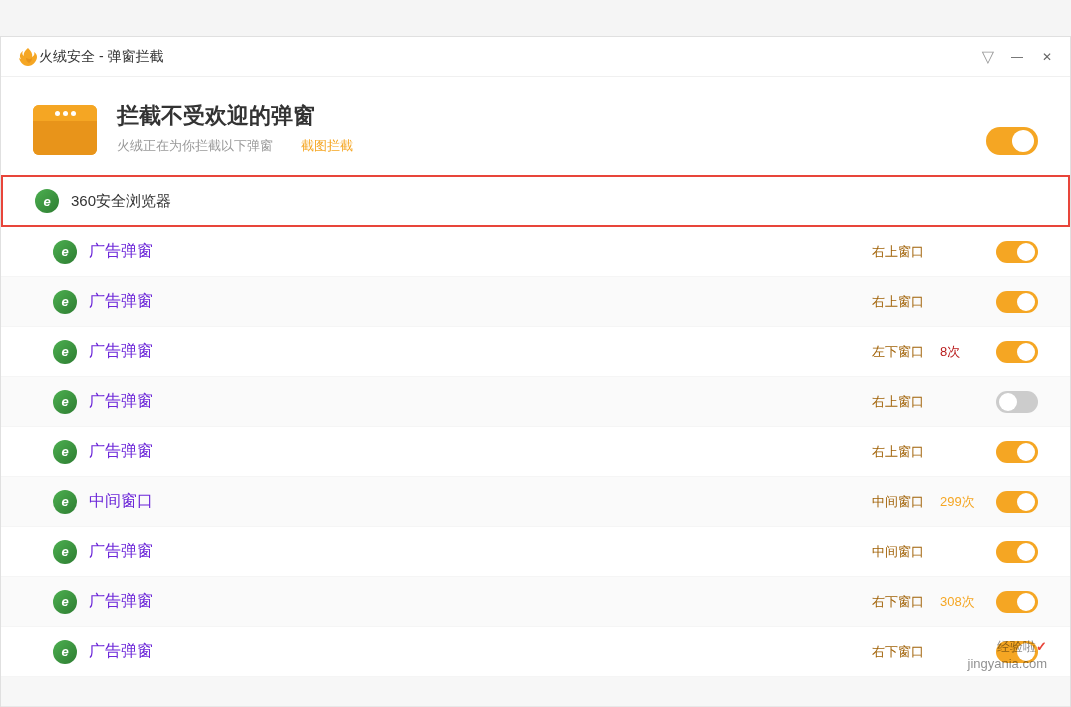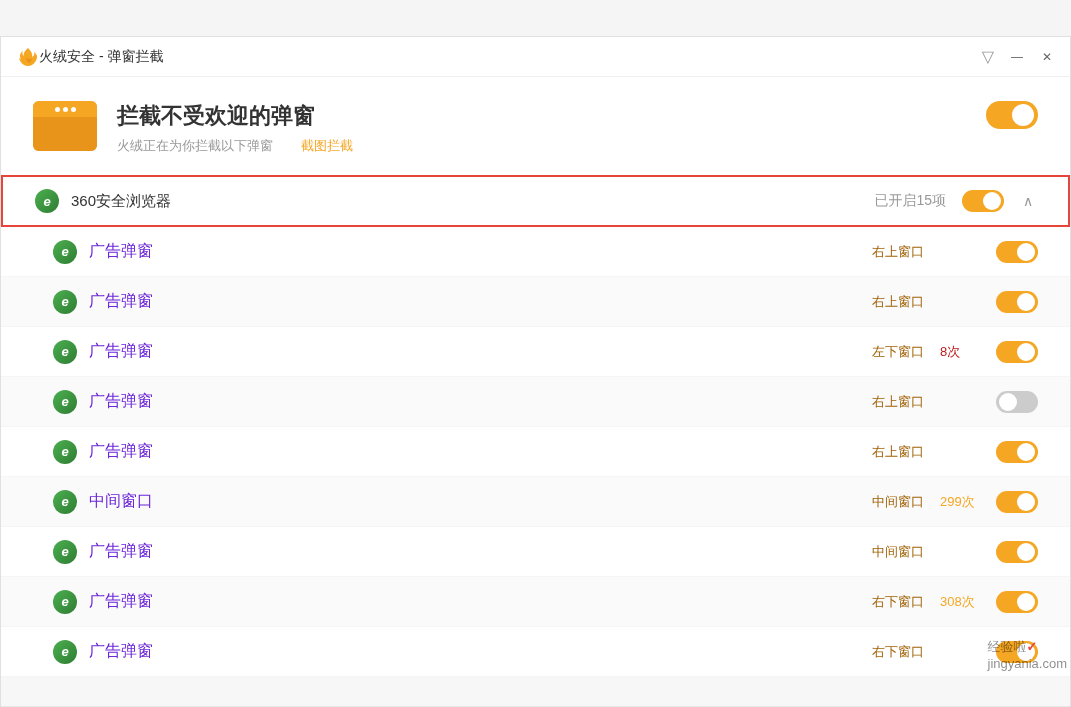--- a/index.html
+++ b/index.html
@@ -55,21 +55,21 @@
     .filter-icon {
       font-size: 16px;
       color: #999;
     }
 
     
     .header-section {
       padding: 24px 32px 20px 32px;
       background: #ffffff;
       display: flex;
-      align-items: flex-start;
+      align-items: flex-end;
       flex-shrink: 0;
     }
     .header-icon {
       width: 64px;
       height: 50px;
       background: #f5a623;
       border-radius: 6px;
       margin-right: 20px;
       flex-shrink: 0;
       position: relative;
@@ -284,23 +284,24 @@
     .footer-link {
       font-size: 12px;
       color: #999;
       cursor: pointer;
     }
 
     
     .watermark {
       position: absolute;
       bottom: 36px;
-      right: 4px;
+      right: 24px;
       font-size: 13px;
       color: rgba(0,0,0,0.45);
+      text-align: right;
       pointer-events: none;
     }
     .watermark-check {
       color: #e8453a;
       font-weight: bold;
     }
 
     
     .ie-icon {
       width: 24px;
@@ -362,25 +363,20 @@
       <div class="toggle"></div>
     </div>
   </div>
 
   <div class="content">
     <div class="list-container">
 
       <div class="group-header">
         <div class="ie-icon item-icon">e</div>
         <span class="group-header-name">360安全浏览器</span>
-        <div class="group-header-right">
-          <span class="group-count">已开启15项</span>
-          <div class="toggle small"></div>
-          <div class="chevron-up">∧</div>
-        </div>
       </div>
 
       <div class="list-item">
         <div class="ie-icon item-icon">e</div>
         <span class="item-name">广告弹窗</span>
         <div class="item-right">
           <span class="item-position">右上窗口</span>
           <span class="item-count"></span>
           <div class="toggle small"></div>
         </div>

